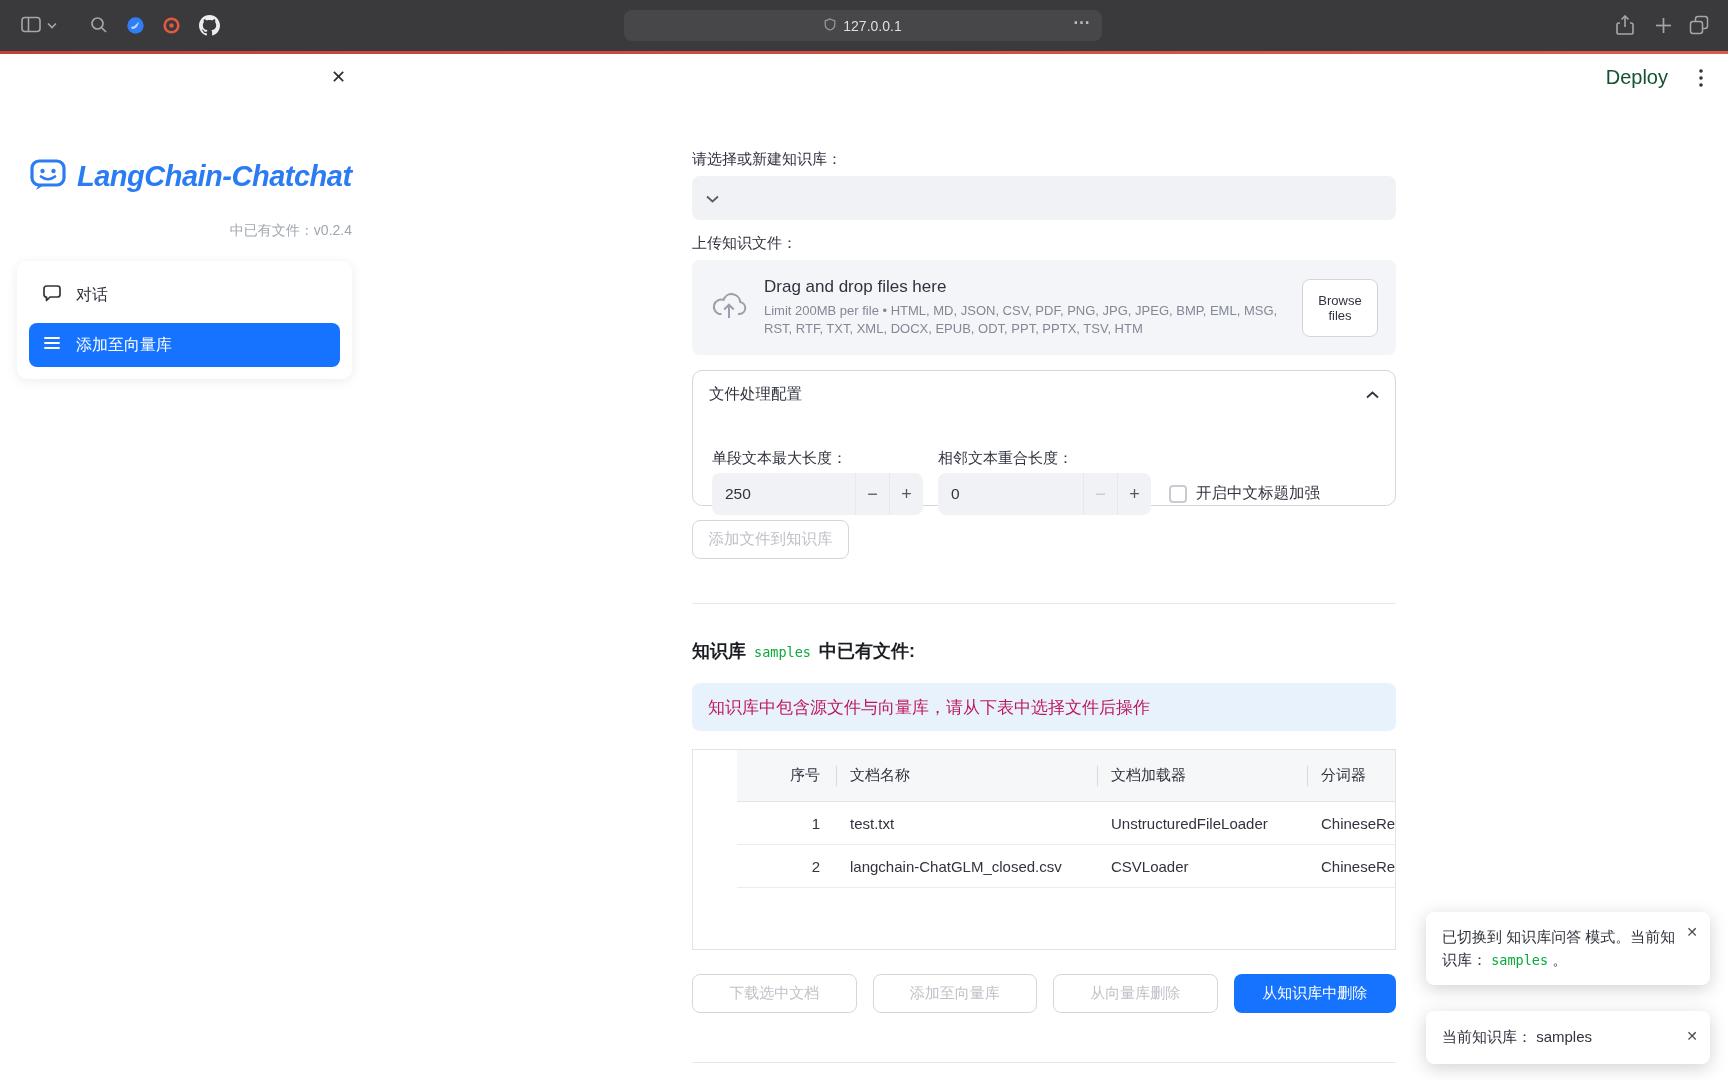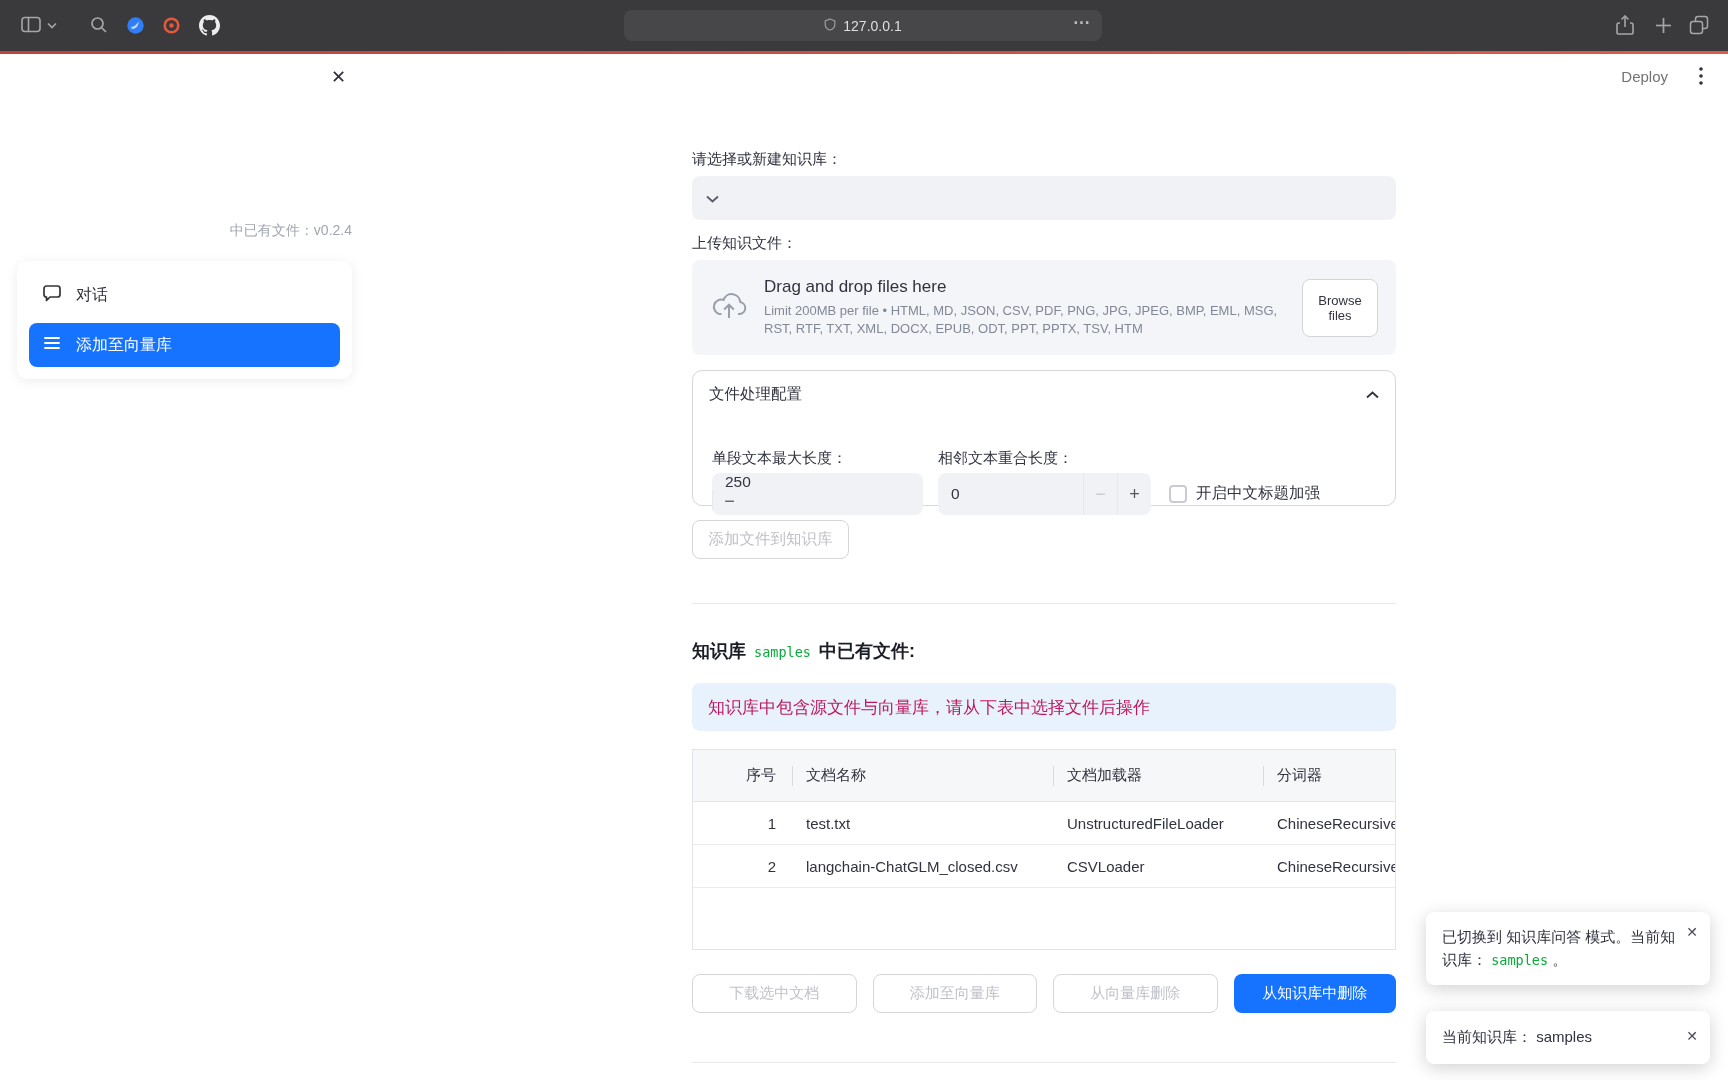--- a/index.html
+++ b/index.html
@@ -8,21 +8,21 @@
 
   
   .chrome { position:absolute; top:0; left:0; width:1728px; height:51px; background:#3a3a3c; }
   .chrome .cicon { position:absolute; top:14px; width:22px; height:22px; color:#a6a6aa; display:flex; align-items:center; justify-content:center; }
   .url-pill { position:absolute; left:624px; top:10px; width:478px; height:31px; background:#47474a; border-radius:8px; display:flex; align-items:center; justify-content:center; gap:7px; color:#dfdfe2; font-size:14px; }
   .url-more { position:absolute; right:11px; top:2px; color:#b9b9be; font-size:17px; font-weight:bold; letter-spacing:1px; }
   .deco { position:absolute; top:51px; left:0; width:1728px; height:3px; background:linear-gradient(90deg,#c2413a,#e05a4b); }
 
   
   .app-header { position:absolute; top:66px; right:18px; display:flex; align-items:center; gap:24px; }
-  .deploy { font-size:15px; color:#737373; cursor:pointer; }
+  .deploy { font-size:20px; color:#14532d; cursor:pointer; }
   .kebab { width:18px; height:20px; display:flex; align-items:center; justify-content:center; color:#31333f; }
 
   
   .sidebar { position:absolute; left:0; top:54px; width:368px; height:1026px; background:#fff; }
   .sb-close { position:absolute; top:12px; right:22px; font-size:18px; color:#2f3138; cursor:pointer; }
   .logo-row { position:absolute; top:100px; left:28px; display:flex; align-items:center; gap:9px; }
   .logo-text { font-size:29px; font-style:italic; font-weight:bold; color:#2b7bf2; letter-spacing:-0.5px; white-space:nowrap; }
   .version { position:absolute; top:168px; right:16px; font-size:14px; color:#a0a6b0; }
   .nav-card { position:absolute; top:207px; left:17px; width:335px; background:#fff; border-radius:10px; box-shadow:0 2px 12px rgba(0,0,0,0.08); padding:12px; display:flex; flex-direction:column; gap:6px; }
   .nav-item { height:44px; border-radius:8px; display:flex; align-items:center; gap:14px; padding:0 13px; font-size:16px; color:#31333f; cursor:pointer; }
@@ -43,40 +43,40 @@
   .drop-hint { font-size:13px; color:#828896; line-height:1.4; max-width:540px; }
   .browse-btn { width:76px; min-height:58px; background:#fff; border:1px solid #d4d5d9; border-radius:8px; font-size:13px; color:#31333f; display:flex; align-items:center; justify-content:center; text-align:center; padding:6px; cursor:pointer; font-family:"Liberation Sans",sans-serif; }
 
   .expander { top:316px; height:136px; border:1px solid #d5d6da; border-radius:10px; background:#fff; }
   .exp-head { height:46px; display:flex; align-items:center; padding:0 16px; font-size:15.5px; cursor:pointer; }
   .exp-head .grow { flex:1; }
   .exp-body { position:relative; height:86px;margin-top:24px; }
   .num-label { position:absolute; top:8px; font-size:15px; }
   .nl1 { left:19px; } .nl2 { left:245px; }
   .num-input { position:absolute; top:32px; height:42px; background:#f0f2f6; border-radius:8px; display:flex; align-items:stretch; overflow:hidden; }
-  .ni1 { left:19px; width:211px;flex-direction:column; } .ni2 { left:245px; width:213px; }
+  .ni1 { left:19px; width:211px; } .ni2 { left:245px; width:213px; }
   .num-val { flex:1; display:flex; align-items:center; padding-left:13px; font-size:15.5px; }
   .step-btn { width:34px; display:flex; align-items:center; justify-content:center; font-size:18px; color:#565860; cursor:pointer; border-left:1px solid #e6e8ee; }
   .step-btn.disabled { color:#c6c8ce; }
   .cbx-row { position:absolute; top:42px; left:476px; display:flex; align-items:center; gap:9px; cursor:pointer; }
   .cbx { width:18px; height:18px; border:2px solid #c9cbd3; border-radius:4px; background:#fff; }
   .cbx-label { font-size:15.5px; }
 
   .add-btn { top:466px; height:39px; width:157px !important; background:#fff; border:1px solid #d5d6da; border-radius:8px; color:#bfc1c8; font-size:15.5px; display:flex; align-items:center; justify-content:center; cursor:default; }
 
   .hr1 { top:549px; height:1px; background:#e7e8ea; }
   .hr2 { top:1008px; height:1px; background:#e7e8ea; }
 
   .heading { top:585px; display:flex; align-items:baseline; gap:8px; }
   .heading .h-txt { font-size:18px; font-weight:bold; color:#1b1d24; }
   .code-green { font-family:"DejaVu Sans Mono", monospace; font-size:13.5px; color:#09ab3b; }
 
   .info-box { top:629px; height:48px; background:#e8f2fc; border-radius:8px; display:flex; align-items:center; padding:0 16px; font-size:17px; color:#be185d; }
 
-  .table { top:695px; height:201px; border:1px solid #e2e3e6; background:#fff; overflow:hidden; }
+  .table { top:695px; height:201px; border:1px solid #e2e3e6; background:#fff; overflow:hidden;padding-left:44px; }
   .t-head { height:52px; background:#f6f7f8; border-bottom:1px solid #e2e3e6; display:flex; align-items:center; font-size:15px; color:#31333f; font-weight:500; position:relative; }
   .t-row { height:43px; border-bottom:1px solid #ebecee; display:flex; align-items:center; font-size:15px; cursor:pointer; }
   .c1 { width:99px; text-align:right; padding-right:16px; }
   .c2 { width:261px; padding-left:14px; }
   .c3 { width:210px; padding-left:14px; }
   .c4 { flex:1; padding-left:14px; white-space:nowrap; overflow:hidden; }
   .hsep { position:absolute; top:16px; width:1px; height:20px; background:#d9dade; }
   .hsep.s1 { left:99px; } .hsep.s2 { left:360px; } .hsep.s3 { left:570px; }
 
   .actions { top:920px; height:39px; display:flex; gap:16px; }
@@ -171,20 +171,32 @@
           <circle cx="2" cy="2" r="1.8" fill="#31333f"></circle>
           <circle cx="2" cy="9" r="1.8" fill="#31333f"></circle>
           <circle cx="2" cy="16" r="1.8" fill="#31333f"></circle>
         </svg>
     </span>
   </div>
 
   <aside class="sidebar">
     <span class="sb-close">✕</span>
 
+    <div class="logo-row">
+      <span>
+        <svg width="40" height="40" viewBox="0 0 40 40">
+            <rect x="4" y="7" width="32" height="24" rx="7" fill="none" stroke="#2b7bf2" stroke-width="3.2"></rect>
+            <circle cx="14.5" cy="17" r="2.2" fill="#2b7bf2"></circle>
+            <circle cx="25.5" cy="17" r="2.2" fill="#2b7bf2"></circle>
+            <path d="M13 22.5 Q20 28 27 22.5" fill="none" stroke="#2b7bf2" stroke-width="2.6" stroke-linecap="round"></path>
+            <path d="M11 30.5 L8 36 L16 31" fill="#2b7bf2"></path>
+          </svg>
+      </span>
+      <span class="logo-text">LangChain-Chatchat</span>
+    </div>
 
     <div class="version">中已有文件：v0.2.4</div>
 
     <div class="nav-card">
       <div class="nav-item">
         <span>
           <svg width="20" height="20" viewBox="0 0 20 20">
               <path d="M4.5 3 H15.5 A2.5 2.5 0 0 1 18 5.5 V11.5 A2.5 2.5 0 0 1 15.5 14 H8 L4.5 17.5 V14 H4.5 A2.5 2.5 0 0 1 2 11.5 V5.5 A2.5 2.5 0 0 1 4.5 3 Z" fill="none" stroke="#33353b" stroke-width="1.7" stroke-linejoin="round"></path>
             </svg>
         </span>

